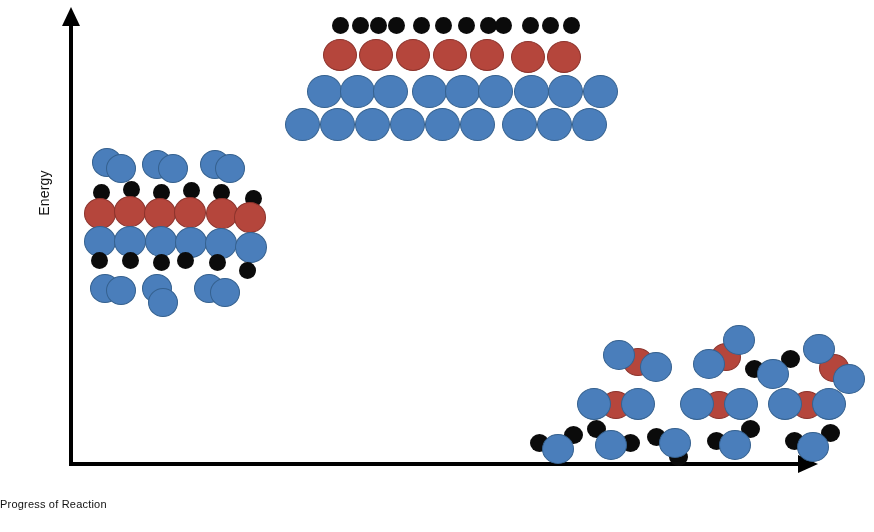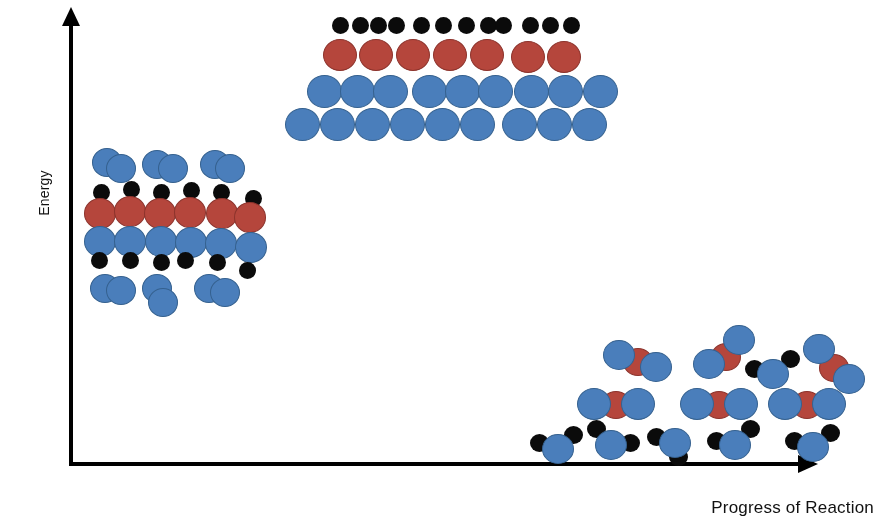--- a/index.html
+++ b/index.html
@@ -40,22 +40,22 @@
     transform: rotate(-90deg);
     transform-origin: 50% 50%;
     letter-spacing: 0.2px;
     white-space: nowrap;
   }
   #x-axis-label {
     position: absolute;
     left: 0;
     top: 498px;
     width: 874px;
-    text-align: right;
-    font-size: 17px;
+    text-align: left;
+    font-size: 11px;
     color: #111111;
     letter-spacing: 0.2px;
   }
 
   
   .cluster {
     position: absolute;
   }
   .atom {
     position: absolute;

